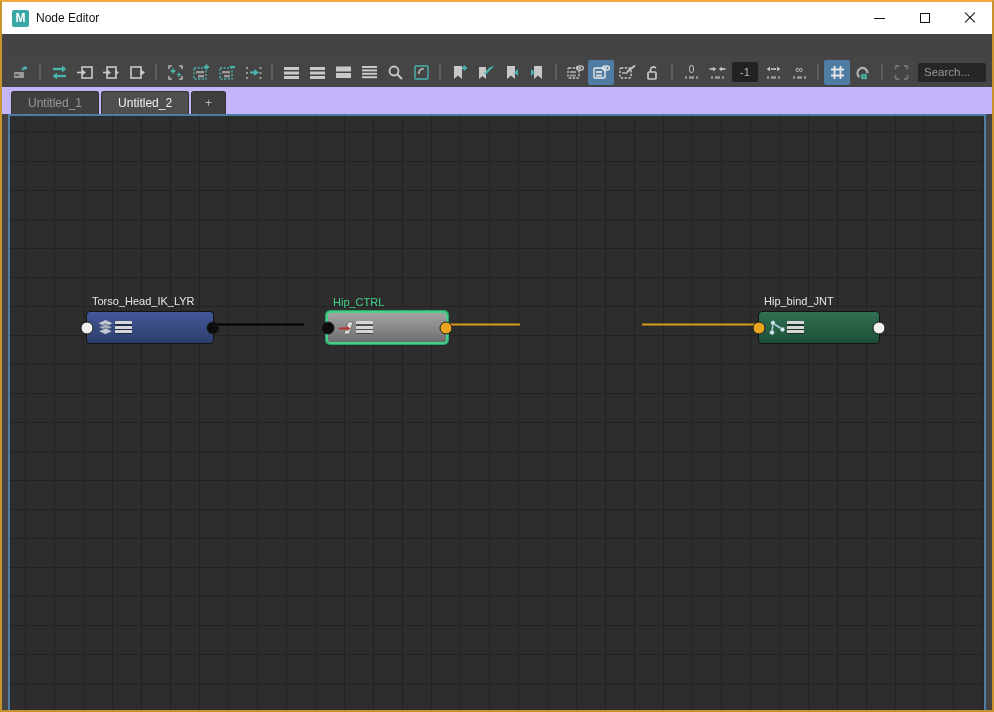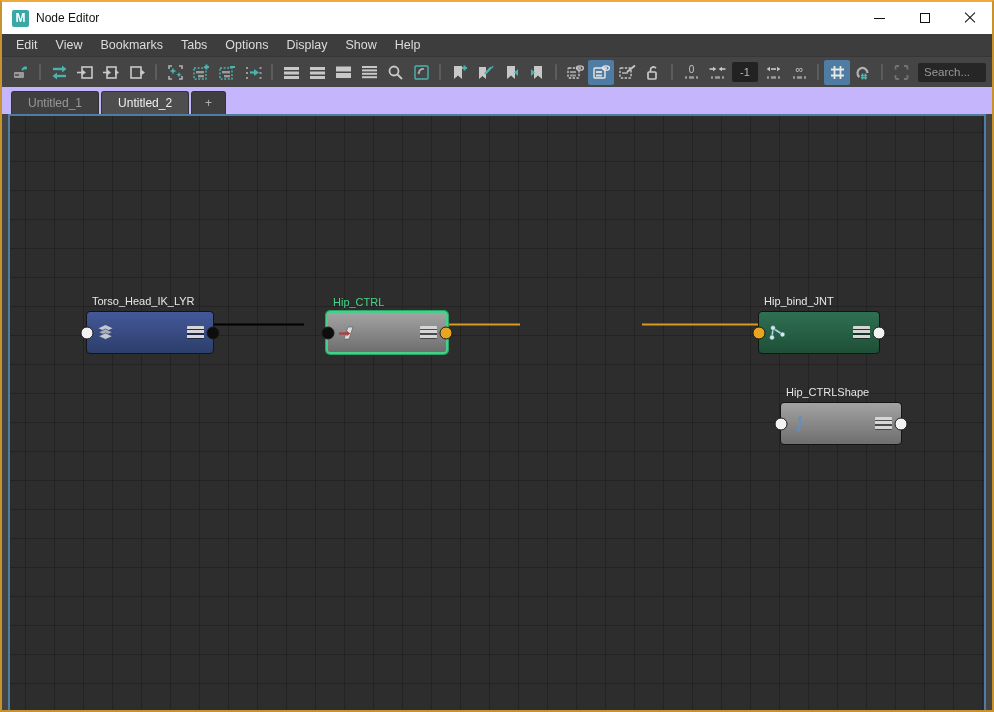--- a/index.html
+++ b/index.html
@@ -55,22 +55,22 @@
   
   .canvas { position:absolute; left:6px; right:6px; top:112px; bottom:0;
             border:2px solid #4f7ca3; border-bottom:none; background-color:#2d2d2d;
             background-image:
               linear-gradient(90deg,#232323 1px,transparent 1px),
               linear-gradient(#232323 1px,transparent 1px);
             background-size:29px 29px,29px 29px;
             background-position:15px 0,0 16px; overflow:hidden; }
   .wires { position:absolute; left:0; top:0; width:100%; height:100%; }
 
-  .node { position:absolute; height:43px; border-radius:4px; border:1px solid #141414;
-          display:flex; align-items:center; justify-content:space-between; padding:0 9px; }
+  .node { position:absolute; height:33px; border-radius:4px; border:1px solid #141414;
+          display:flex; align-items:center; padding:0 9px; }
   .node.selected { border:2px solid #45d08a; box-shadow:0 0 0 1px #2aa268; }
   .node-label { position:absolute; top:-17px; left:5px; font-size:11px; color:#e6e6e6; white-space:nowrap; }
   .node-label.green { color:#43d488; }
   .socket { position:absolute; top:50%; width:13px; height:13px; border-radius:50%;
             transform:translate(-50%,-50%); border:1px solid #1c1c1c; }
   .socket.left { left:0; } .socket.right { left:100%; }
   .socket.white { background:#f2f2f2; } .socket.black { background:#0d0d0d; }
   .socket.yellow { background:#e9a51f; }
   .burger { width:17px; height:13px; border-radius:1px;
             background:repeating-linear-gradient(#d6d6d6 0 3px, rgba(0,0,0,.45) 3px 4.5px); }
@@ -94,30 +94,20 @@
         </div>
       <div class="win-btn">
           <span class="glyph-max"></span>
         </div>
       <div class="win-btn">
           <span class="glyph-close"></span>
         </div>
     </div>
   </div>
 
-  <div class="menubar">
-    <span class="menu-item">Edit</span>
-    <span class="menu-item">View</span>
-    <span class="menu-item">Bookmarks</span>
-    <span class="menu-item">Tabs</span>
-    <span class="menu-item">Options</span>
-    <span class="menu-item">Display</span>
-    <span class="menu-item">Show</span>
-    <span class="menu-item">Help</span>
-  </div>
 
   <div class="toolbar">
     <div class="tbtn">
       <svg width="19" height="19">
           <rect x="2" y="9" width="10" height="6" rx="1" fill="#9a9a9a"></rect>
           <rect x="3" y="11" width="4" height="2" fill="#5c5c5c"></rect>
           <path d="M12 5h3M13.5 3.5v3M10 7l3-3" stroke="#4ab3ae" stroke-width="2" fill="none"></path>
         </svg>
     </div>
     <div class="tsep"></div>
@@ -379,24 +369,15 @@
           <path d="M5 4.5L4 13M6 5l8 5" stroke="#a9d6e6" stroke-width="1.6"></path>
           <circle cx="5" cy="4" r="2.4" fill="#cfe8f2" stroke="#2a5e48" stroke-width=".5"></circle>
           <circle cx="4" cy="13.5" r="2.4" fill="#cfe8f2" stroke="#2a5e48" stroke-width=".5"></circle>
           <circle cx="14.5" cy="10.5" r="2.4" fill="#cfe8f2" stroke="#2a5e48" stroke-width=".5"></circle>
         </svg>
       <span class="burger"></span>
       <span class="socket left yellow"></span>
       <span class="socket right white"></span>
     </div>
 
-    <div class="node n-gray" style="left:748px; top:286px; width:122px;">
-      <span class="node-label">Hip_CTRLShape</span>
-      <svg width="19" height="18">
-          <path d="M11 1.5C6 4.5 13 8 9.5 11.5C7 14 8 15.5 9 17" fill="none" stroke="#5b8fd0" stroke-width="1.7"></path>
-        </svg>
-      <span class="burger"></span>
-      <span class="socket left white"></span>
-      <span class="socket right white"></span>
-    </div>
   </div>
 
 </div>
 
 </body></html>

